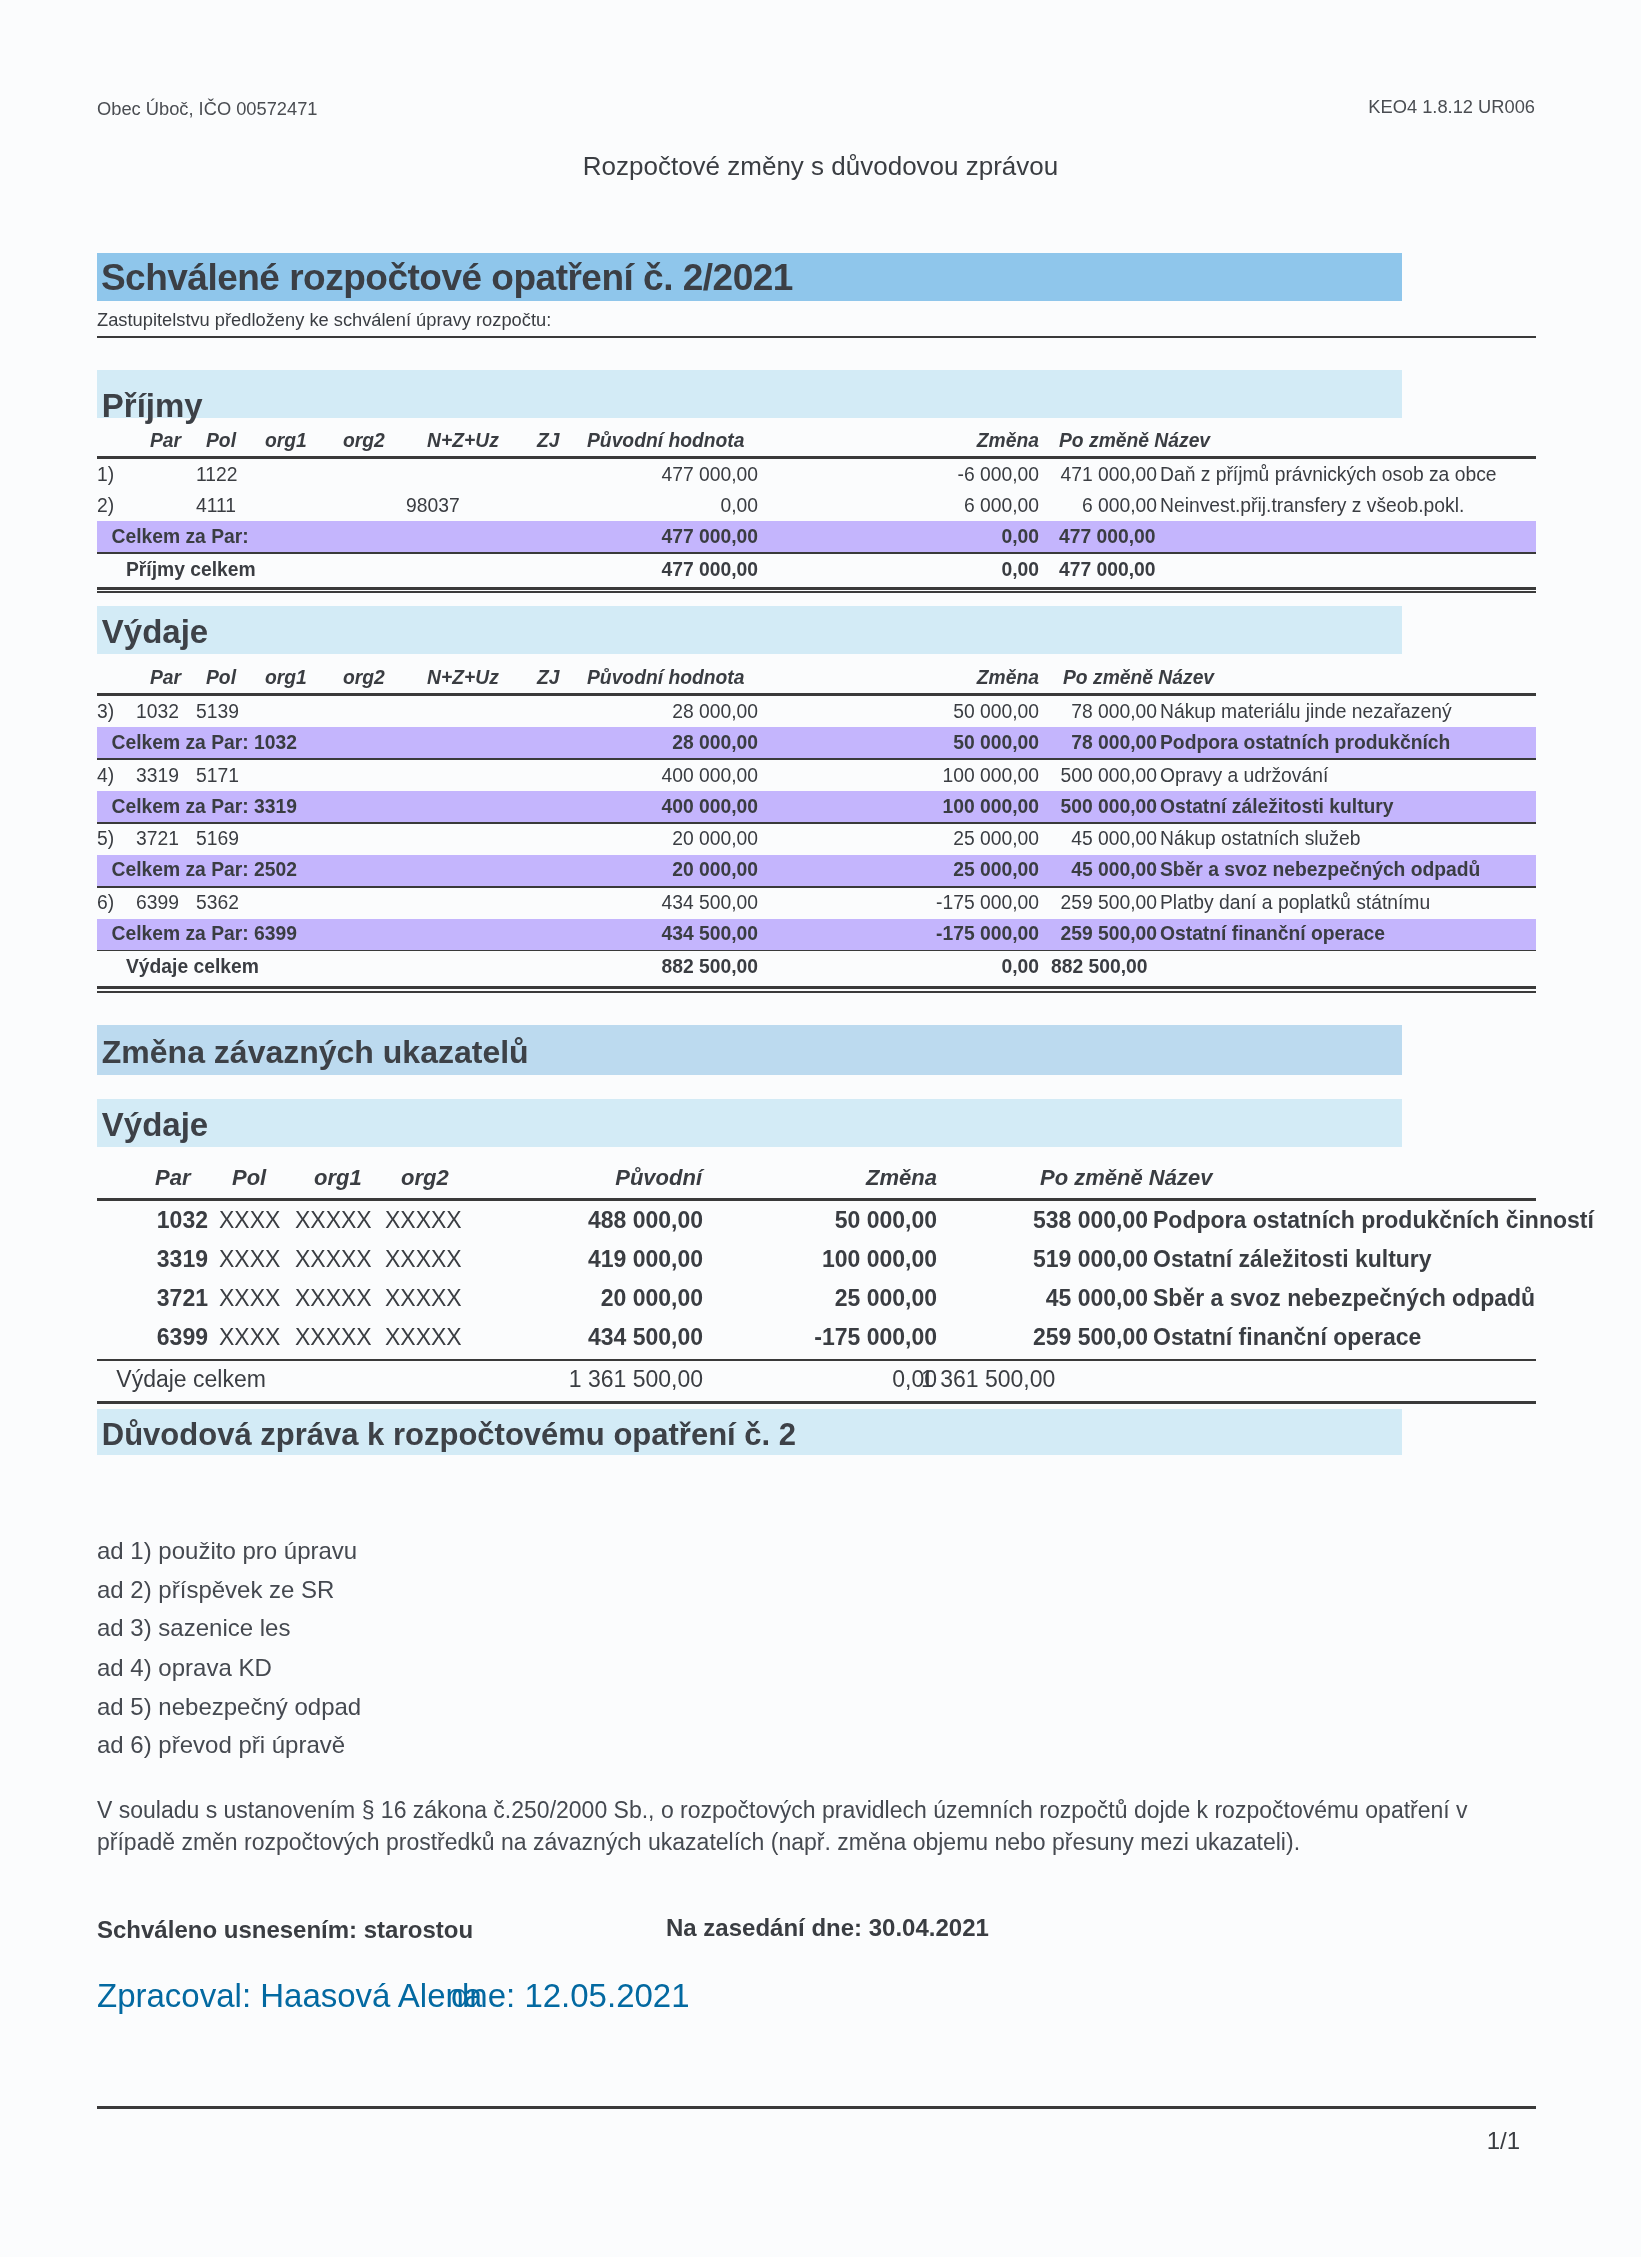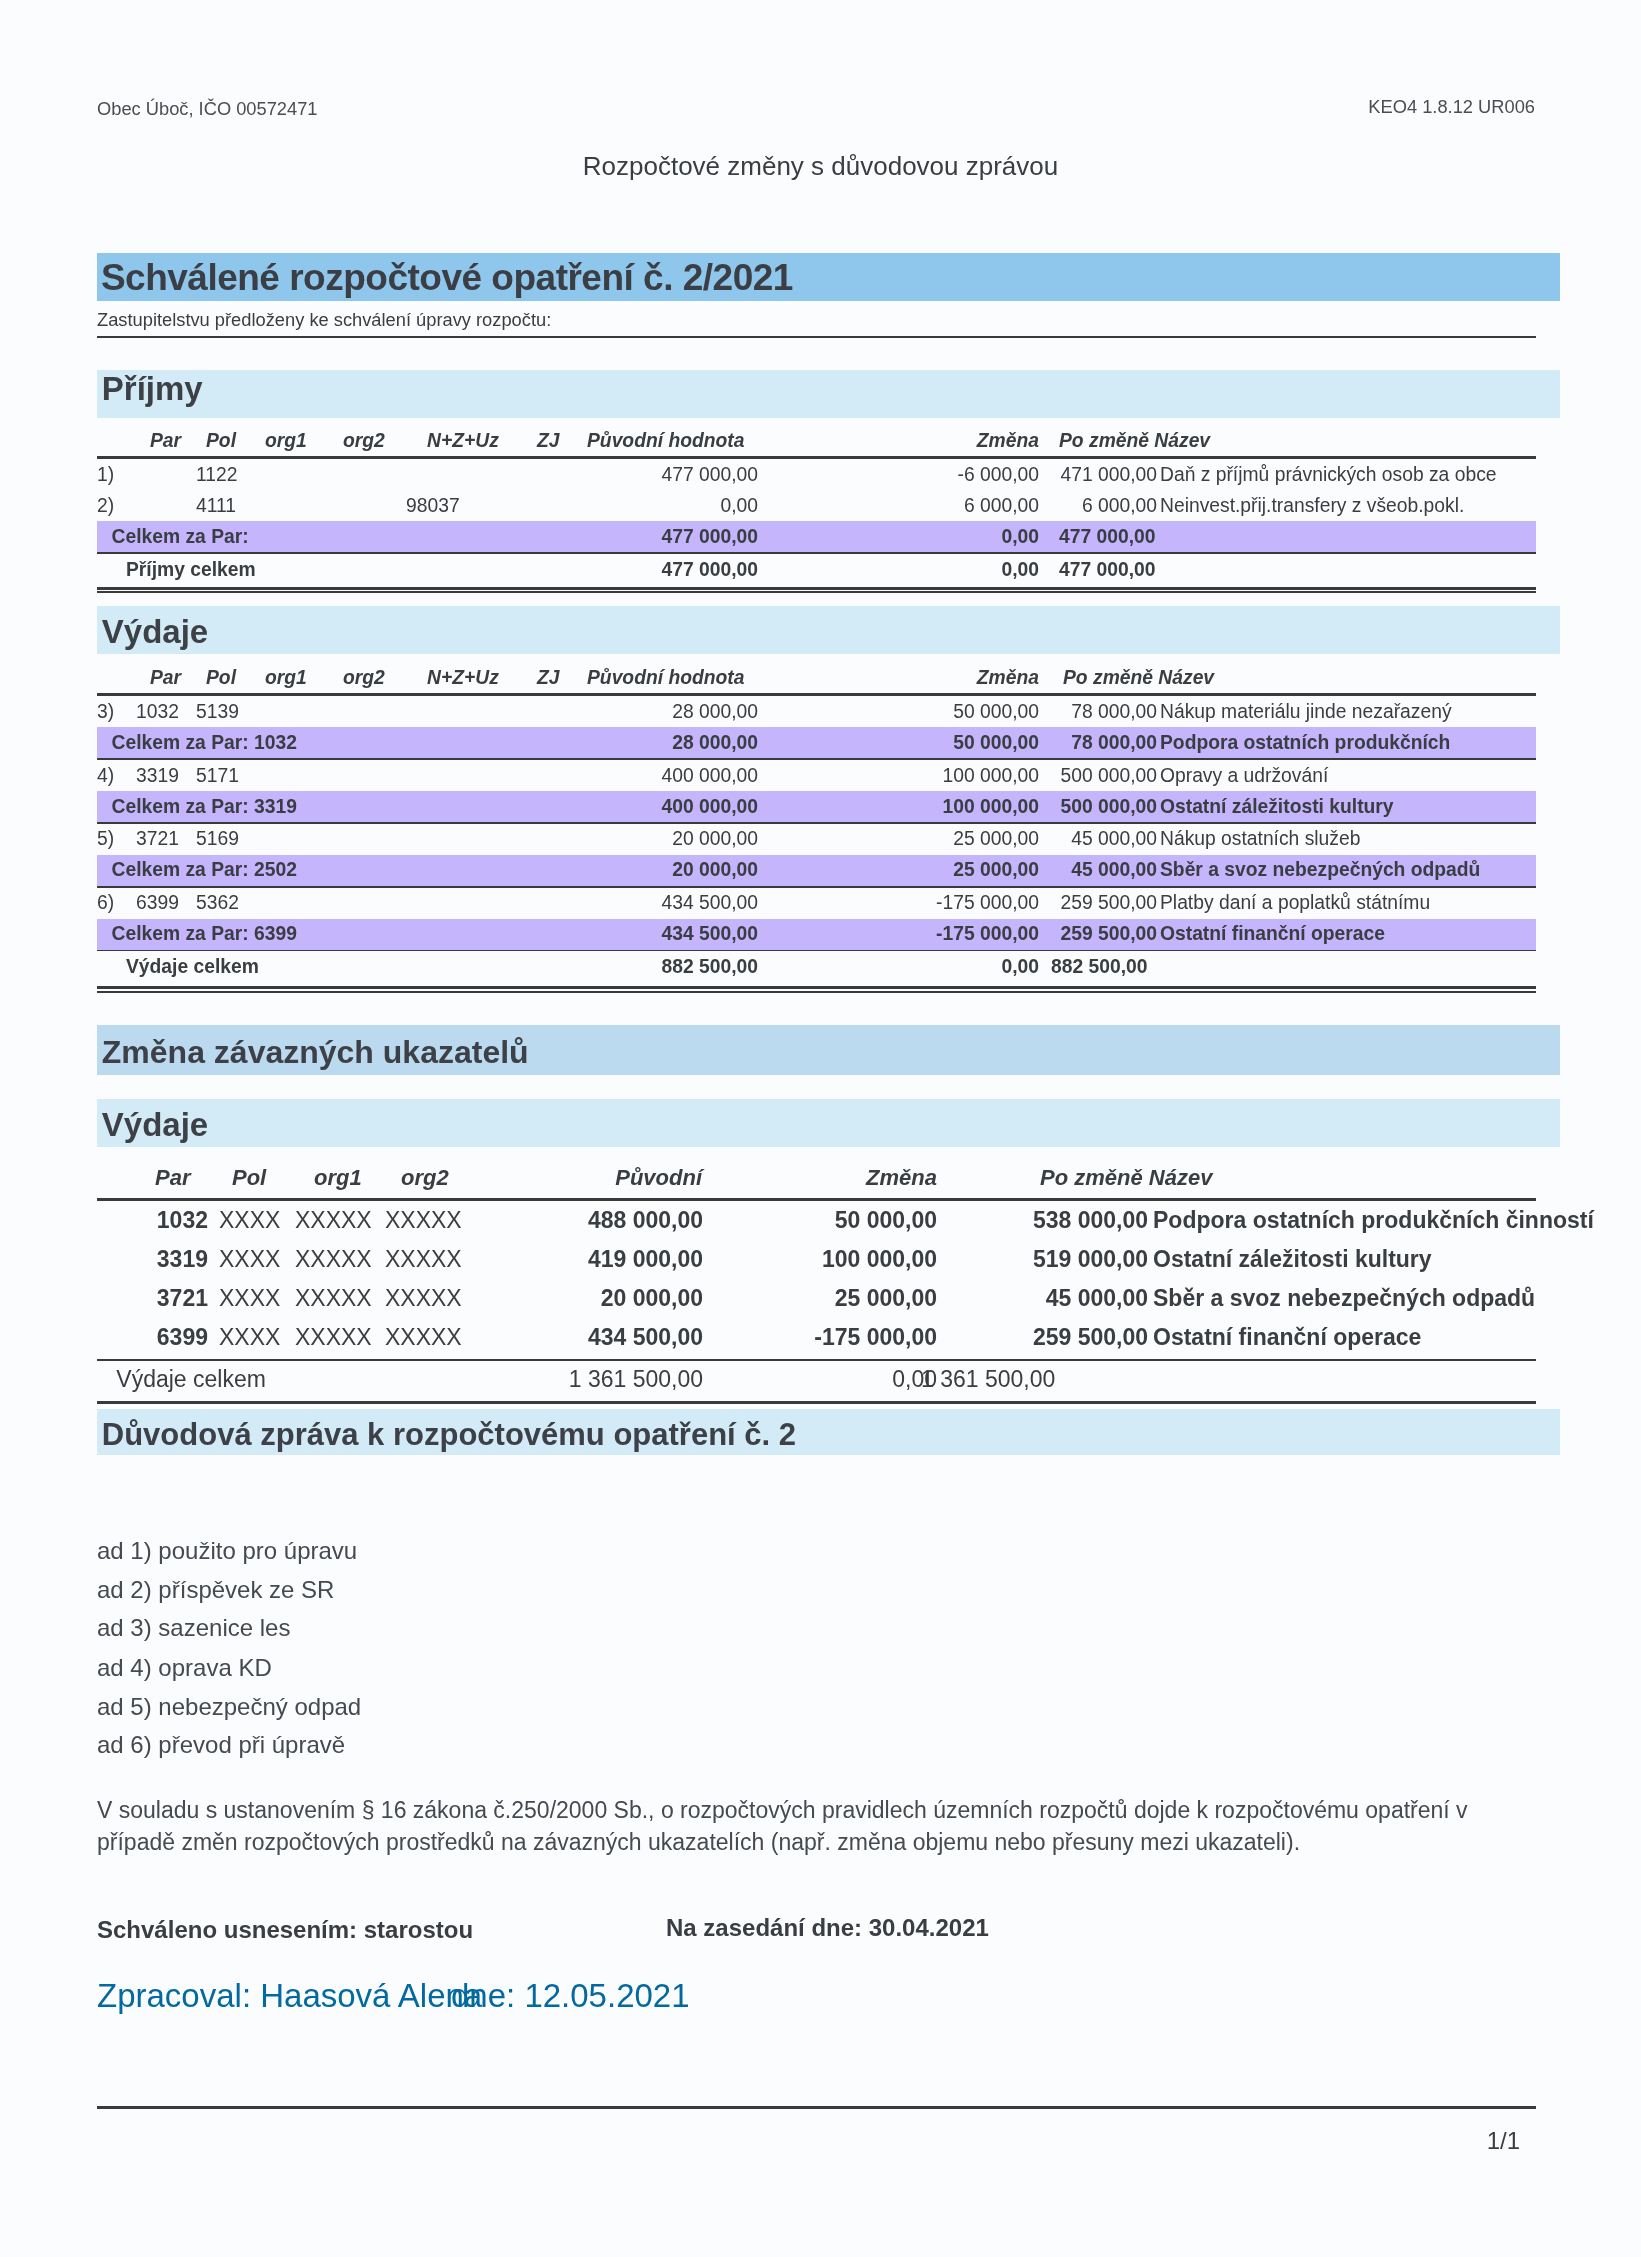--- a/index.html
+++ b/index.html
@@ -5,21 +5,21 @@
   html, body { margin:0; padding:0; }
   body {
     width:1641px; height:2257px; background:#fbfcfd; position:relative; overflow:hidden;
     font-family:"Liberation Sans", sans-serif; color:#3a3d42;
   }
   .abs { position:absolute; }
   .hdr-left { left:97px; top:98px; font-size:18.3px; color:#4a4d52; }
   .hdr-right { right:106px; top:96px; font-size:18.3px; color:#4a4d52; }
   .doc-title { left:0; width:1641px; top:151px; text-align:center; font-size:26px; color:#3a3d42; }
 
-  .bar { position:absolute; left:97px; width:1463px; }
+  .bar { position:absolute; left:97px; width:1305px; }
   .bar-main { top:253px; height:48px; background:#8fc6eb; }
   .bar-main span { position:absolute; left:3.9px; top:3.9px; font-size:37px; font-weight:bold; color:#3b3f45; letter-spacing:-0.5px; }
   .subtitle { left:97px; top:309px; font-size:18.3px; color:#3a3d42; }
   .rule { position:absolute; left:97px; width:1439px; background:#3a3a3a; }
 
   .bar-sec { background:#d3ebf6; }
   .bar-sec span { position:absolute; left:4.8px; font-size:33px; font-weight:bold; color:#3d4147; }
   .bar-sec2 { background:#bcdaef; }
   .bar-sec2 span { position:absolute; left:4.8px; font-size:32px; font-weight:bold; color:#3d4147; }
 
@@ -50,21 +50,21 @@
 <div class="abs hdr-right">KEO4 1.8.12 UR006</div>
 <div class="abs doc-title">Rozpočtové změny s důvodovou zprávou</div>
 
 <div class="bar bar-main">
   <span>Schválené rozpočtové opatření  č. 2/2021</span>
 </div>
 <div class="abs subtitle">Zastupitelstvu předloženy ke schválení úpravy rozpočtu:</div>
 <div class="rule" style="top:336px;height:1.9px;"></div>
 
 <div class="bar bar-sec" style="top:370px;height:48px;">
-  <span style="top:0;">Příjmy</span>
+  <span style="top:17px;">Příjmy</span>
 </div>
 
 <div class="tbl" style="top:425px;">
   <div class="row th">
     <span class="c" style="left:53px;">Par</span>
     <span class="c" style="left:109px;">Pol</span>
     <span class="c" style="left:168px;">org1</span>
     <span class="c" style="left:246px;">org2</span>
     <span class="c" style="left:330px;">N+Z+Uz</span>
     <span class="c" style="left:440px;">ZJ</span>

